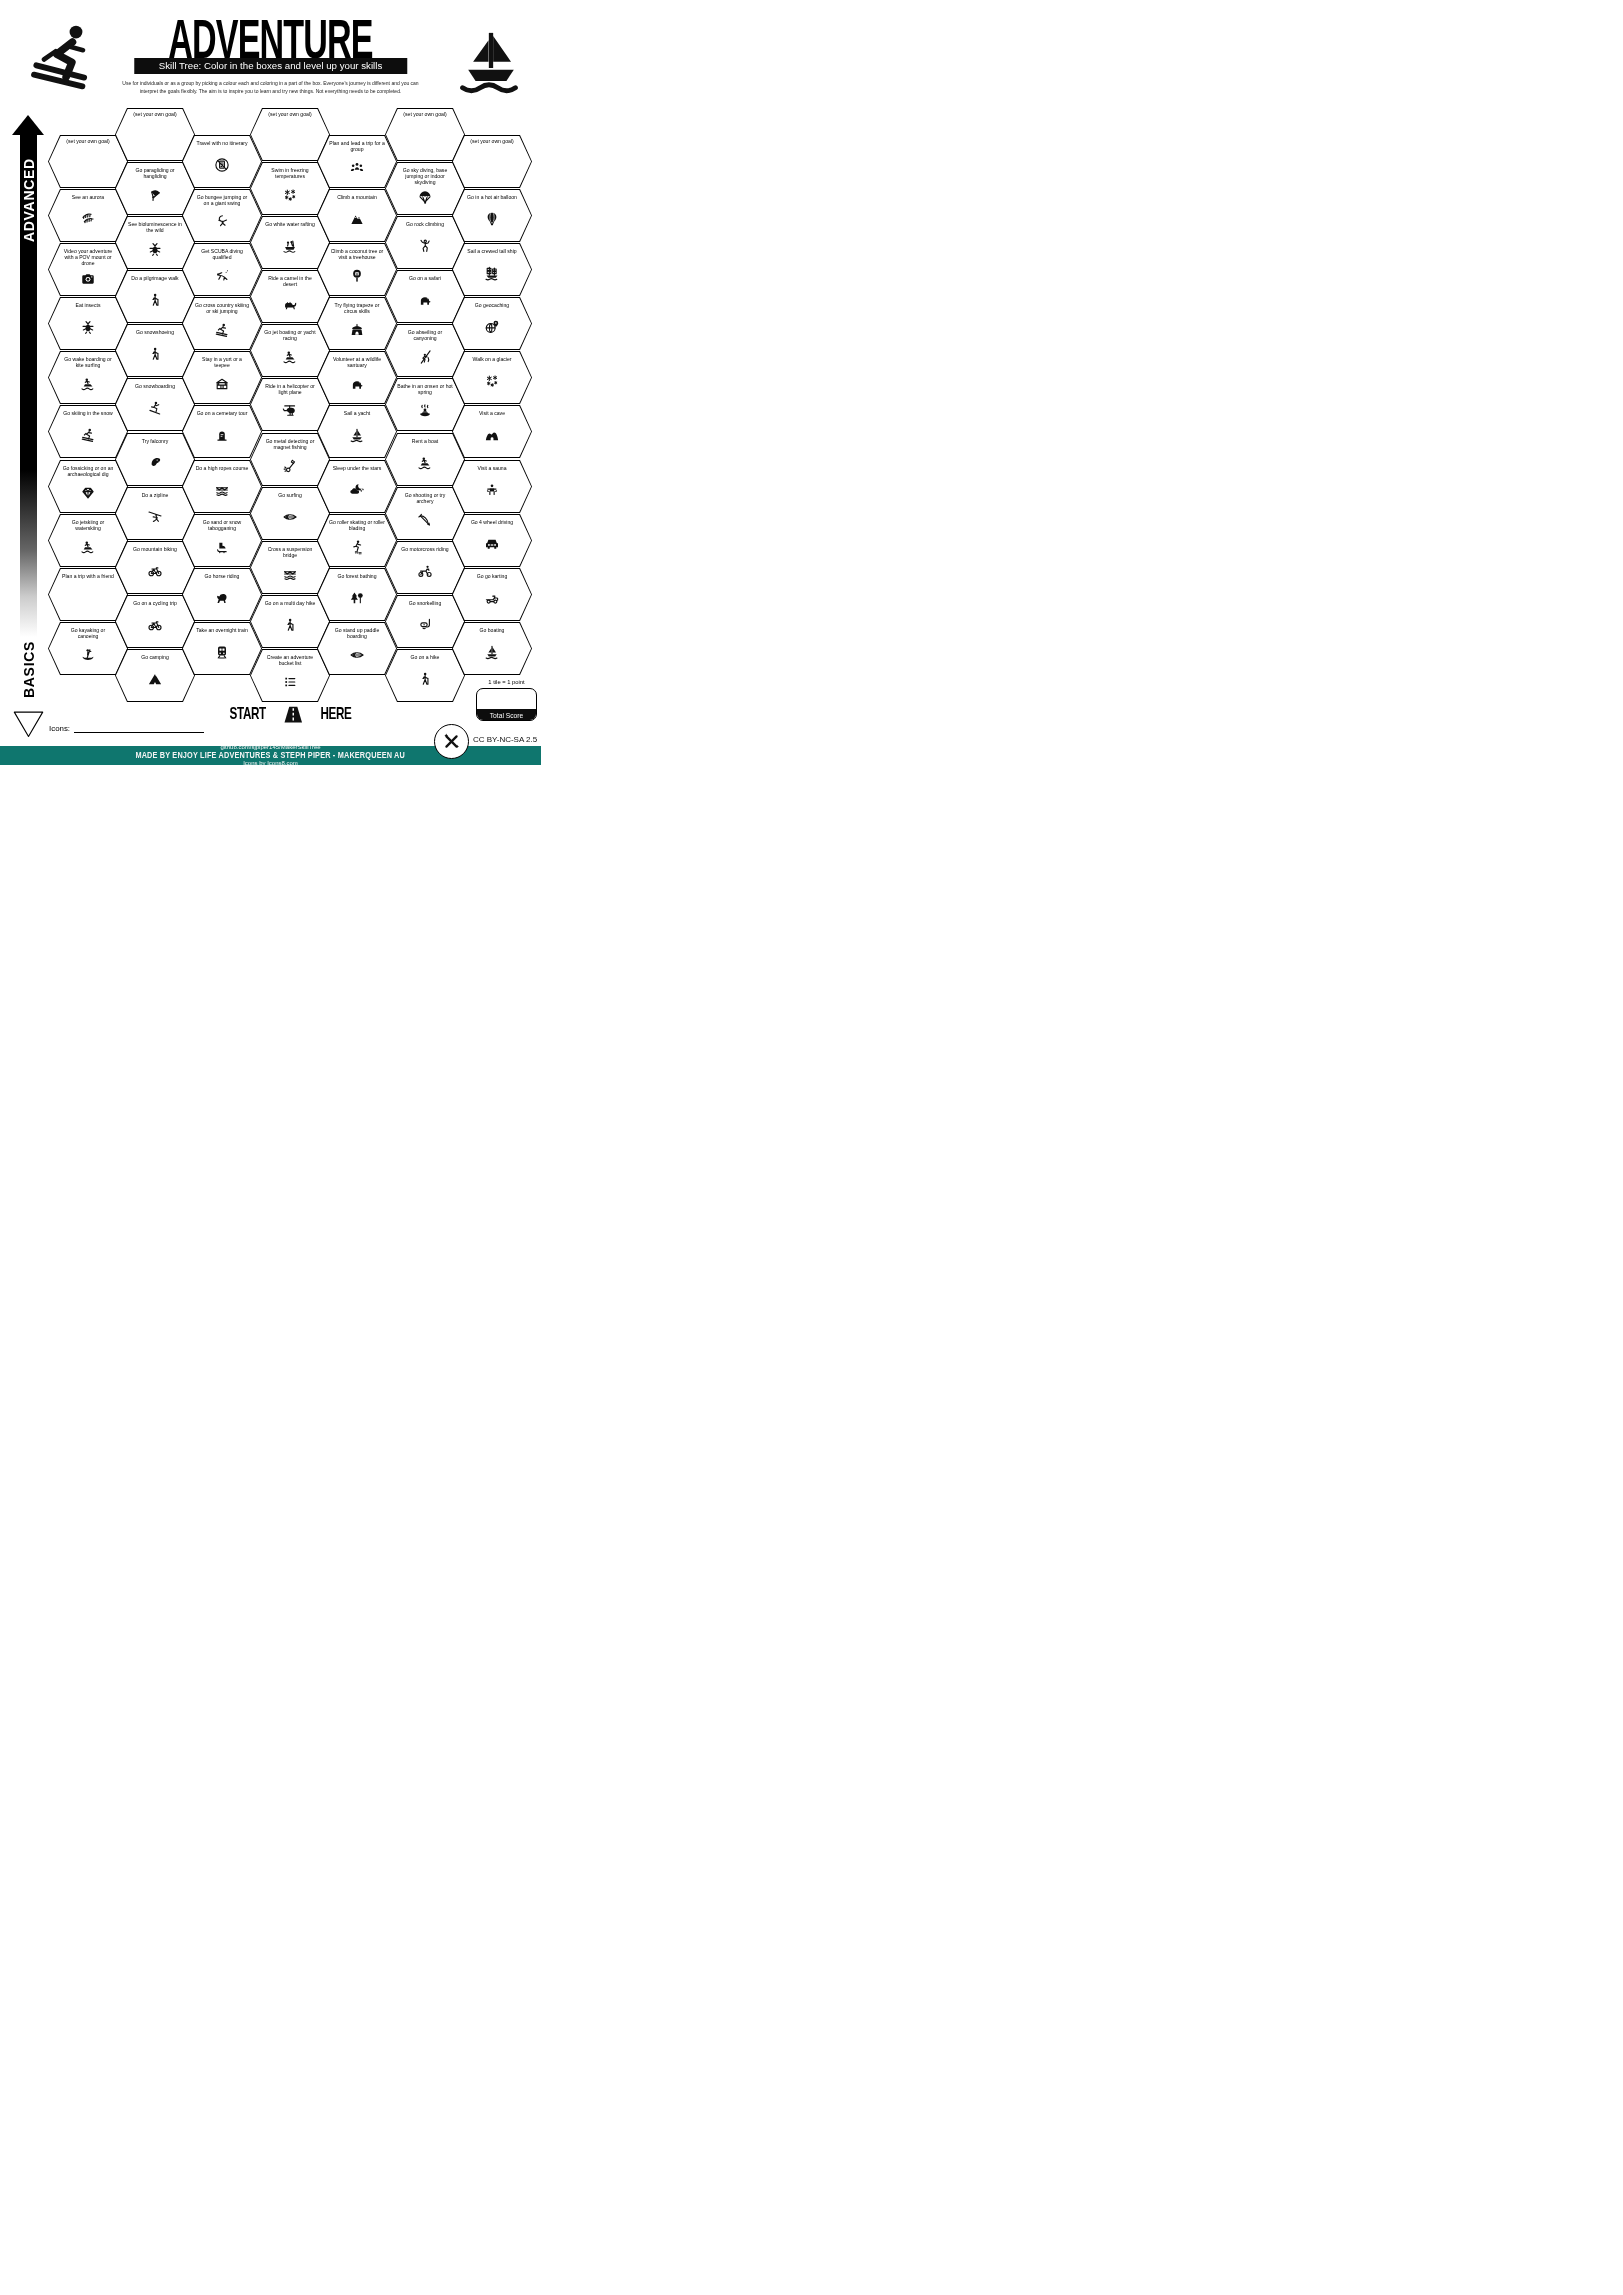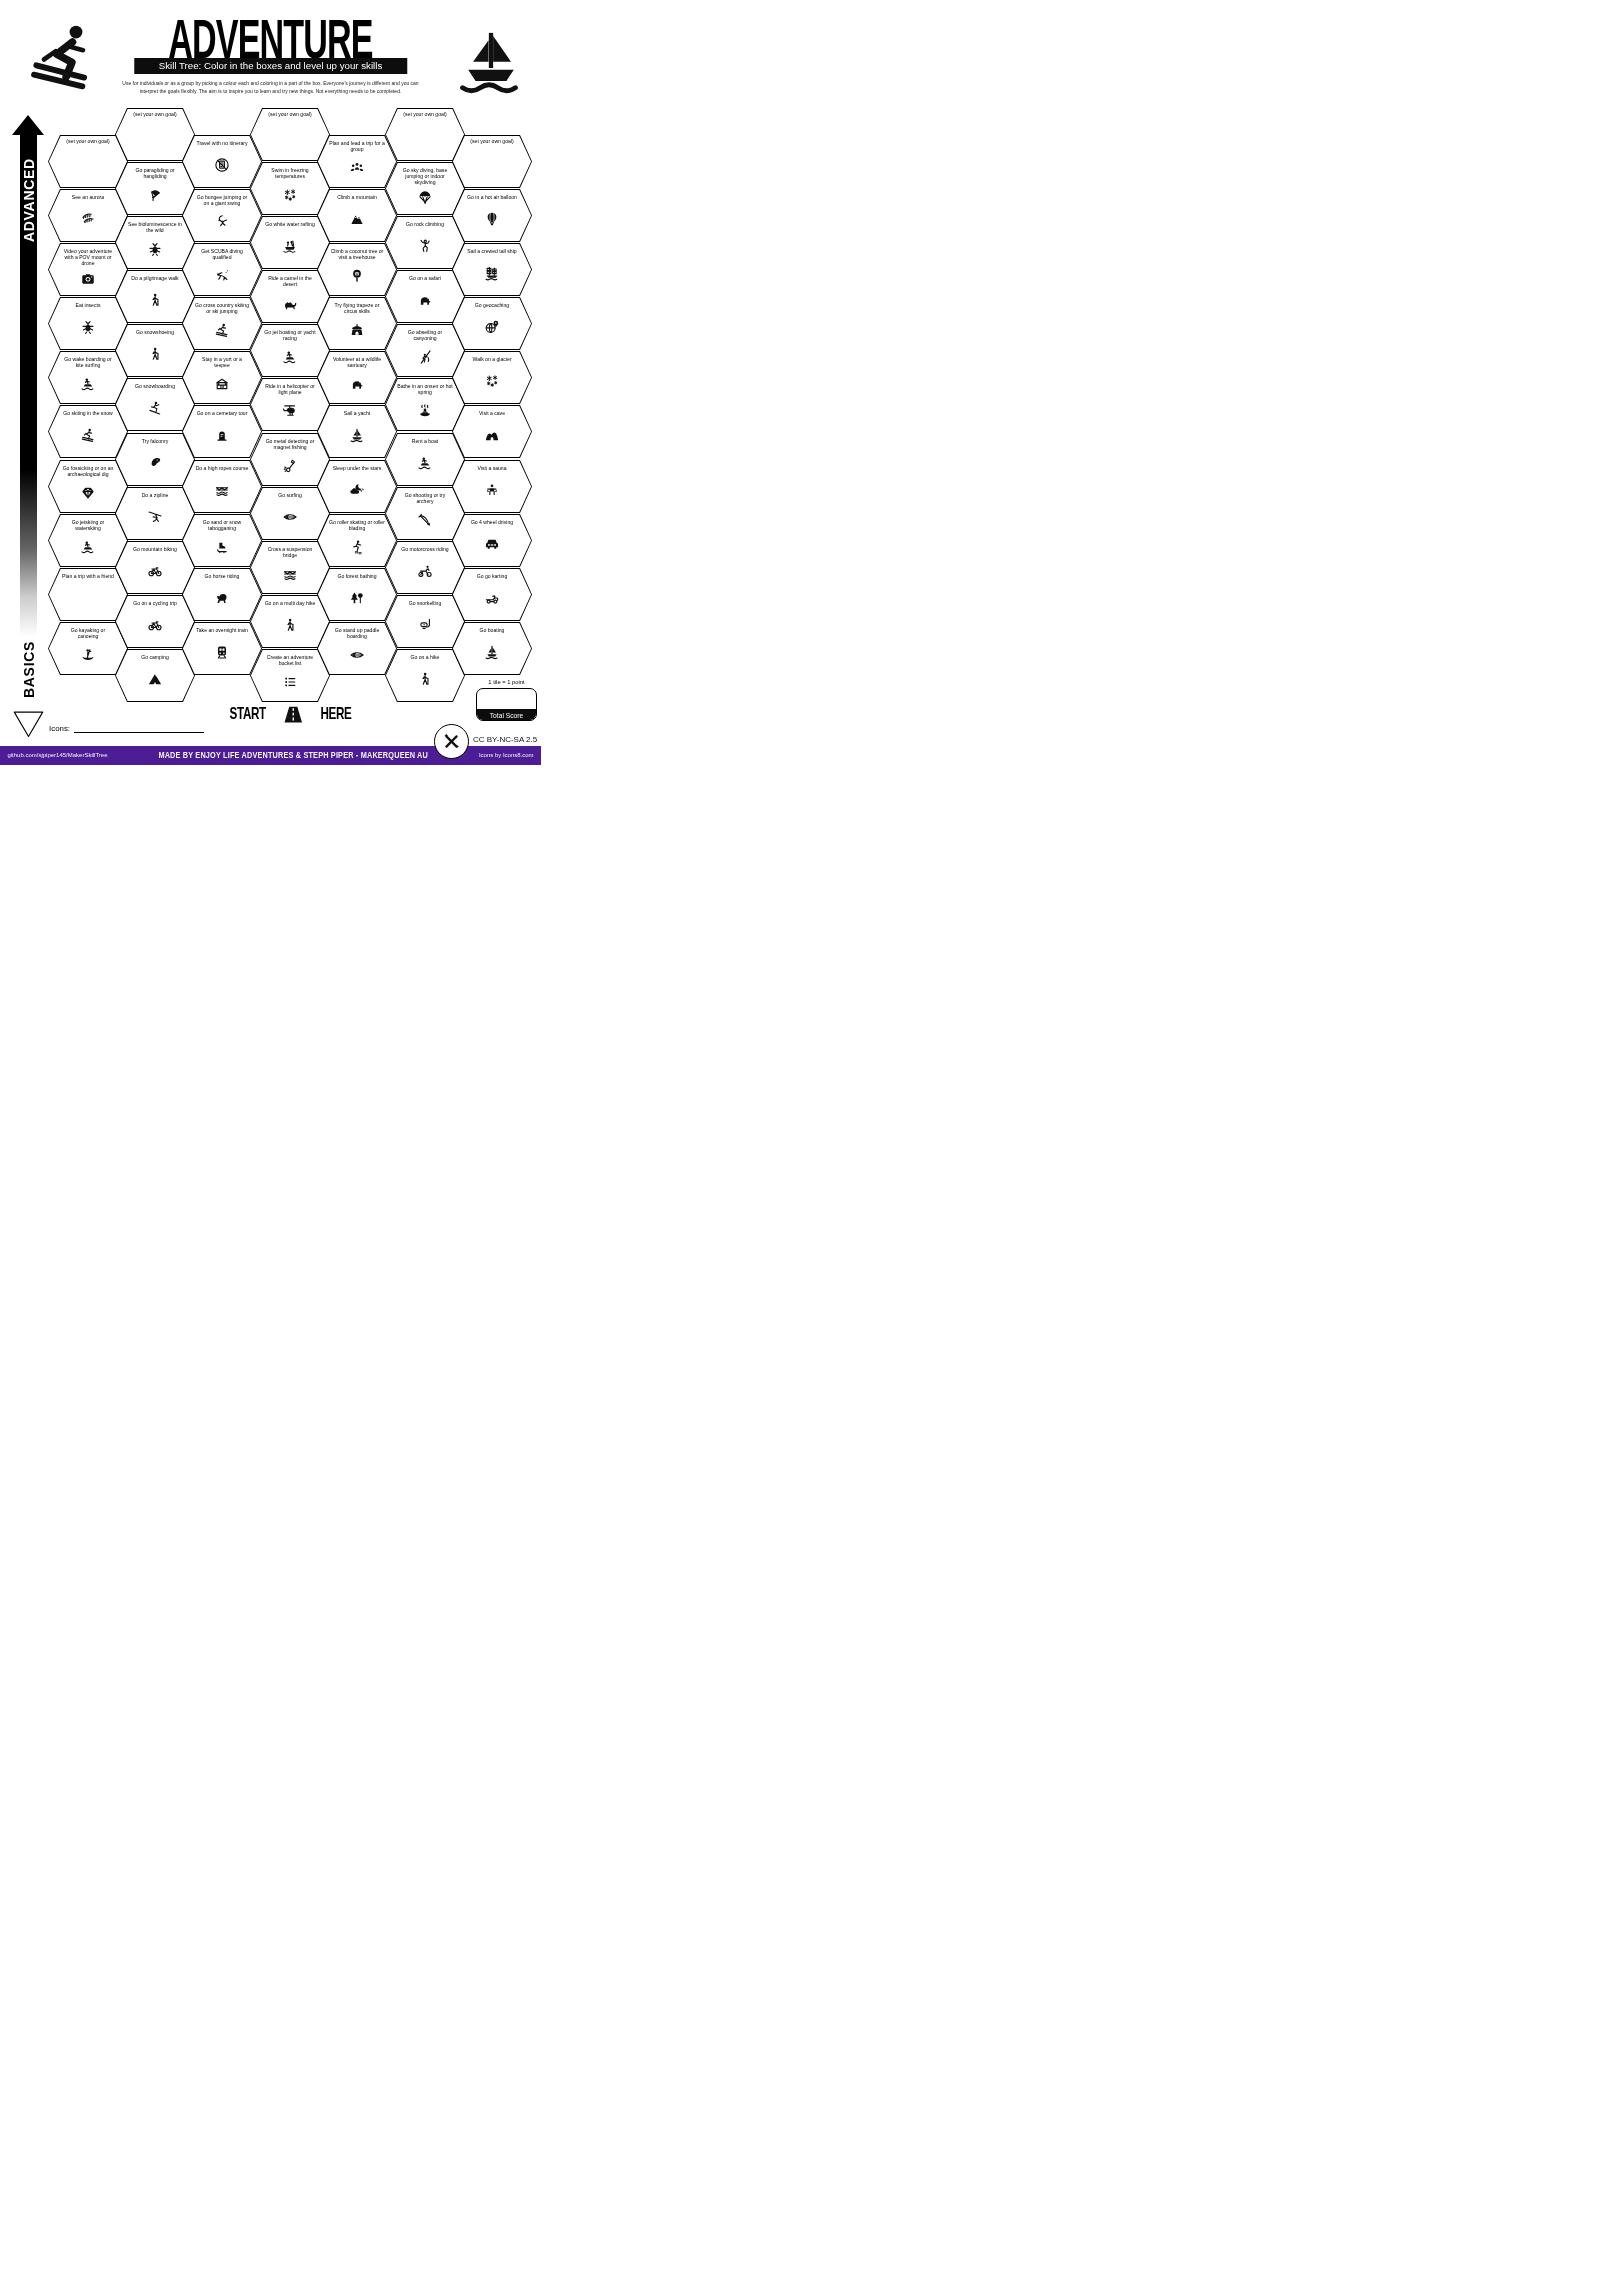--- a/index.html
+++ b/index.html
@@ -54,23 +54,23 @@
   .tile-note{position:absolute;left:476px;top:679px;width:61px;text-align:center;font-size:5.8px;}
   .score-box{position:absolute;left:476px;top:688px;width:61px;height:33px;
         border:1.2px solid #000;border-radius:7px;overflow:hidden;box-sizing:border-box;background:#fff;}
   .score-empty{height:20px;}
   .score-bar{height:12px;background:#0d0d0d;color:#fff;display:flex;align-items:center;justify-content:center;
         font-size:6.7px;}
   .cc-badge{position:absolute;left:434px;top:724px;width:33px;height:33px;border:0.9px solid #000;
         border-radius:50%;background:#fff;z-index:6;display:flex;align-items:center;justify-content:center;}
   .cc-text{position:absolute;left:473px;top:735px;font-size:8px;color:#111;white-space:nowrap;}
 
-  .footer{position:absolute;left:0;bottom:0;width:100%;height:19.4px;background:#4c1d95;color:#f4f4f4;
-        display:flex;align-items:center;justify-content:space-between;box-sizing:border-box;
-        padding:0 7.4px;z-index:5;}
+  .footer{position:absolute;left:0;bottom:0;width:100%;height:19.4px;background:#0f766e;color:#f4f4f4;
+        display:flex;align-items:center;justify-content:center;box-sizing:border-box;
+        padding:0 7.4px;z-index:5;flex-direction:column;}
   .footer .f-side{font-size:6px;}
   .footer .f-center{font-size:8.3px;font-weight:700;letter-spacing:0.2px;transform:scaleX(.88);white-space:nowrap;}
 </style>
 </head>
 <body>
 
 <div class="page">
 
   <div class="hdr-ico" style="left:27px;top:21px;">
     <svg viewBox="0 0 24 24" width="70" height="70">

